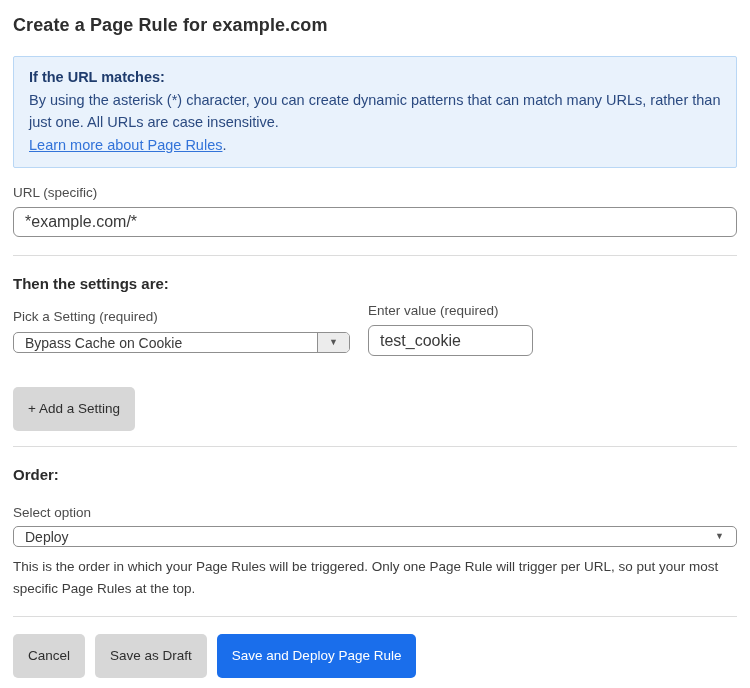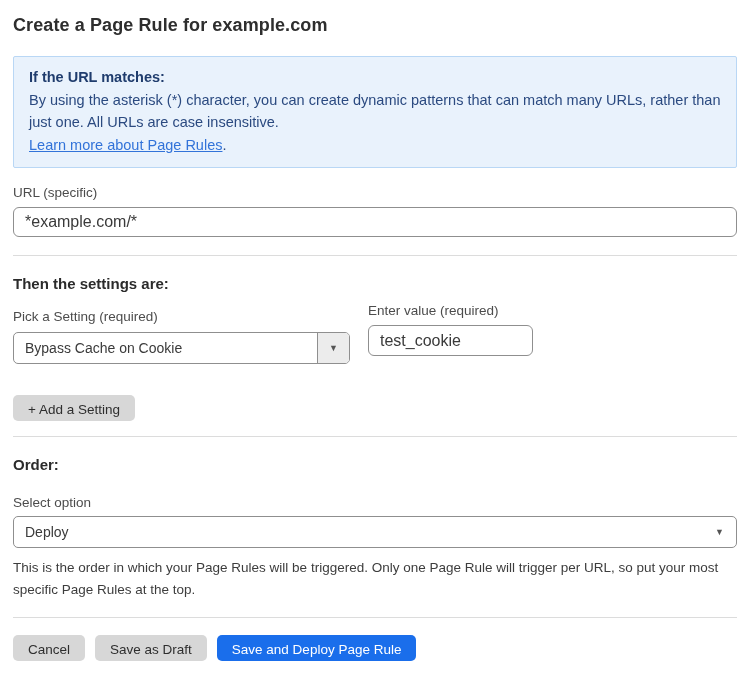--- a/index.html
+++ b/index.html
@@ -73,21 +73,21 @@
     margin-top: 19px;
   }
 
   .settings-row { display: flex; align-items: flex-start; }
   .settings-col-left { width: 337px; }
   .settings-col-right { margin-left: 18px; margin-top: 11px; }
 
   .custom-select {
     display: flex;
     align-items: center;
-    height: 32px;
+    height: 21px;
     margin-top: 8px;
     border: 1px solid #8f8f8f;
     border-radius: 5px;
     background: #ffffff;
     font-size: 14px;
     color: #3a3a3a;
     cursor: pointer;
     overflow: hidden;
   }
   .custom-select .select-value { flex: 1; padding: 0 11px; }
@@ -104,21 +104,21 @@
   .custom-select.plain .arrow-plain {
     padding-right: 12px;
     display: flex;
     align-items: center;
   }
 
   .value-input { width: 165px; margin-top: 7px; height: 31px; border-radius: 6px; }
 
   .btn {
     display: inline-block;
-    height: 26px;
+    height: 44px;
     line-height: 30px;
     border: none;
     border-radius: 5px;
     padding: 0 15px;
     font-family: "Liberation Sans", "DejaVu Sans", sans-serif;
     font-size: 13.5px;
     cursor: pointer;
   }
   .btn-gray { background: #d7d7d7; color: #2e2e2e; }
   .btn-primary { background: #1a6eeb; color: #ffffff; }

